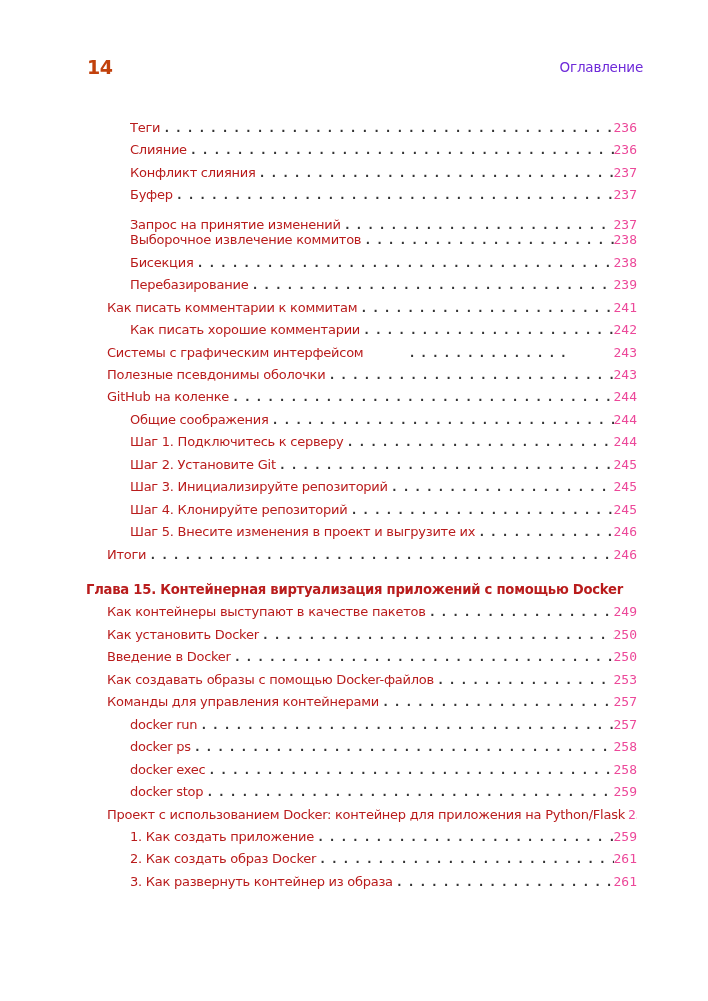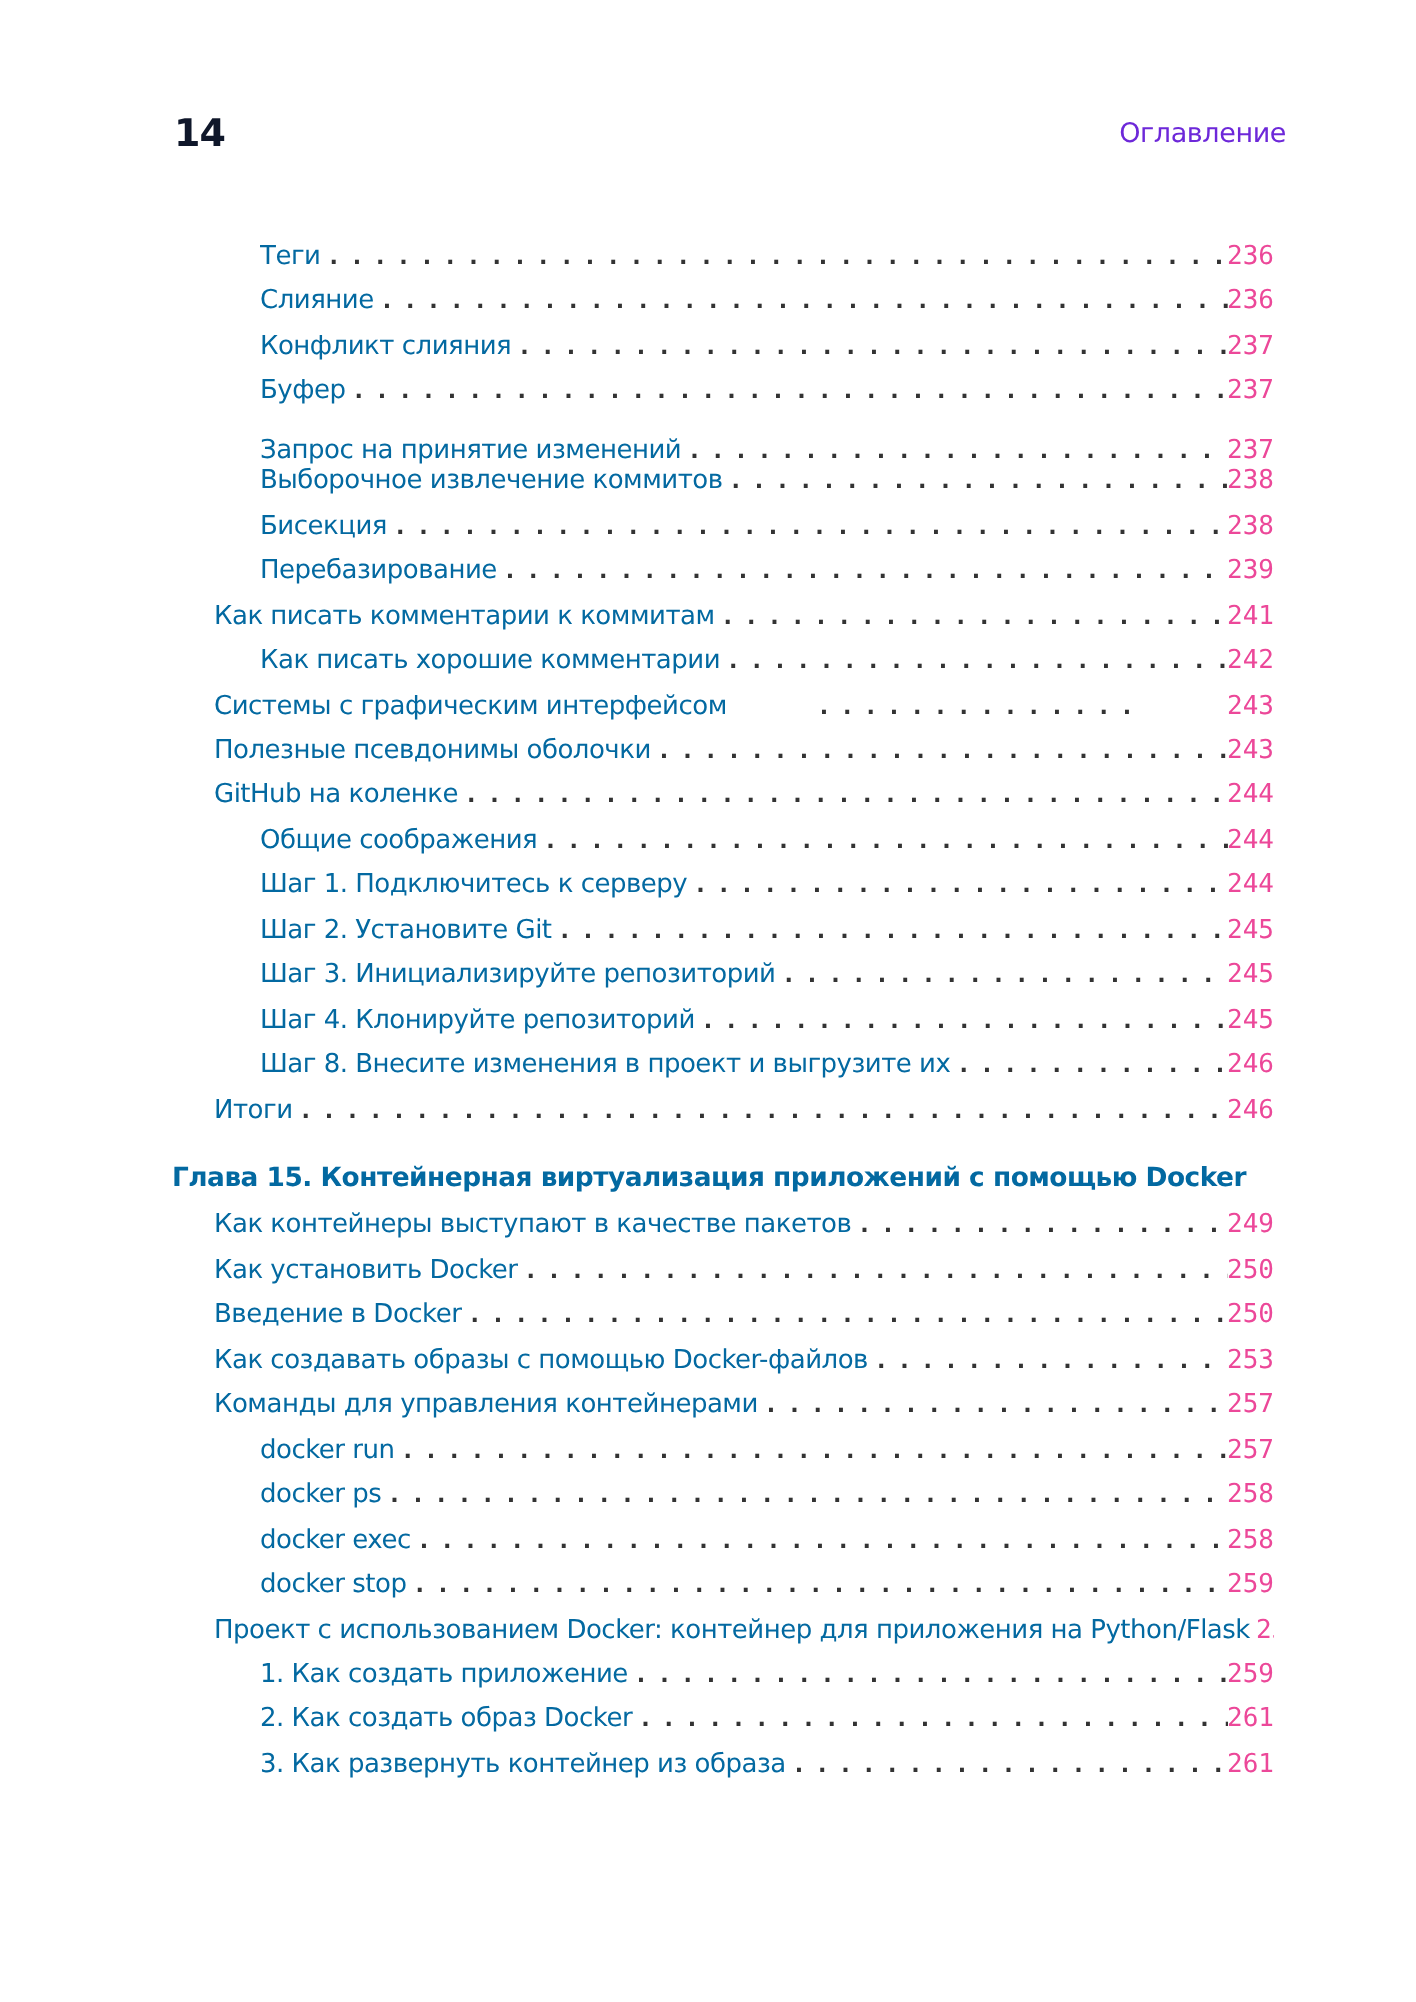--- a/index.html
+++ b/index.html
@@ -14,21 +14,21 @@
     overflow: hidden;
     font-family: "DejaVu Sans", sans-serif;
     color: #2b2b2b;
   }
   .page-number {
     position: absolute;
     left: 87px;
     top: 56px;
     font-size: 19px;
     font-weight: bold;
-    color: #0f172a;
+    color: #c2410c;
     letter-spacing: -0.5px;
   }
   .running-head {
     position: absolute;
     right: 65px;
     top: 59px;
     font-size: 13.5px;
     color: #6d28d9;
     letter-spacing: -0.2px;
   }
@@ -49,21 +49,21 @@
     letter-spacing: -0.25px;
     white-space: nowrap;
     overflow: hidden;
   }
   .toc-row.lvl1 { left: 86px; font-weight: bold; font-size: 13.2px; flex-direction: column; }
   .toc-row.lvl2 { left: 107px; }
   .toc-row.lvl3 { left: 130px; }
   .toc-title {
     flex: 0 0 auto;
     padding-right: 3px;
-    color: #0369a1;
+    color: #b91c1c;
   }
   .toc-leader {
     flex: 1 1 auto;
     overflow: hidden;
     font-family: "DejaVu Sans Mono", monospace;
     font-size: 12px;
     letter-spacing: 1.6px;
     color: #333;
     white-space: nowrap;
     font-weight: bold;
@@ -172,21 +172,21 @@
       <span class="toc-title">Шаг 3. Инициализируйте репозиторий</span>
       <span class="toc-leader"></span>
       <span class="toc-page">245</span>
     </div>
     <div class="toc-row lvl3" style="top: 499.6px;">
       <span class="toc-title">Шаг 4. Клонируйте репозиторий</span>
       <span class="toc-leader"></span>
       <span class="toc-page">245</span>
     </div>
     <div class="toc-row lvl3" style="top: 522.1px;">
-      <span class="toc-title">Шаг 8. Внесите изменения в проект и выгрузите их</span>
+      <span class="toc-title">Шаг 5. Внесите изменения в проект и выгрузите их</span>
       <span class="toc-leader"></span>
       <span class="toc-page">246</span>
     </div>
     <div class="toc-row lvl2" style="top: 544.5px;">
       <span class="toc-title">Итоги</span>
       <span class="toc-leader"></span>
       <span class="toc-page">246</span>
     </div>
     <div class="toc-row lvl1" style="top: 580px;">
       <span class="toc-title">Глава 15. Контейнерная виртуализация приложений с помощью Docker</span>

